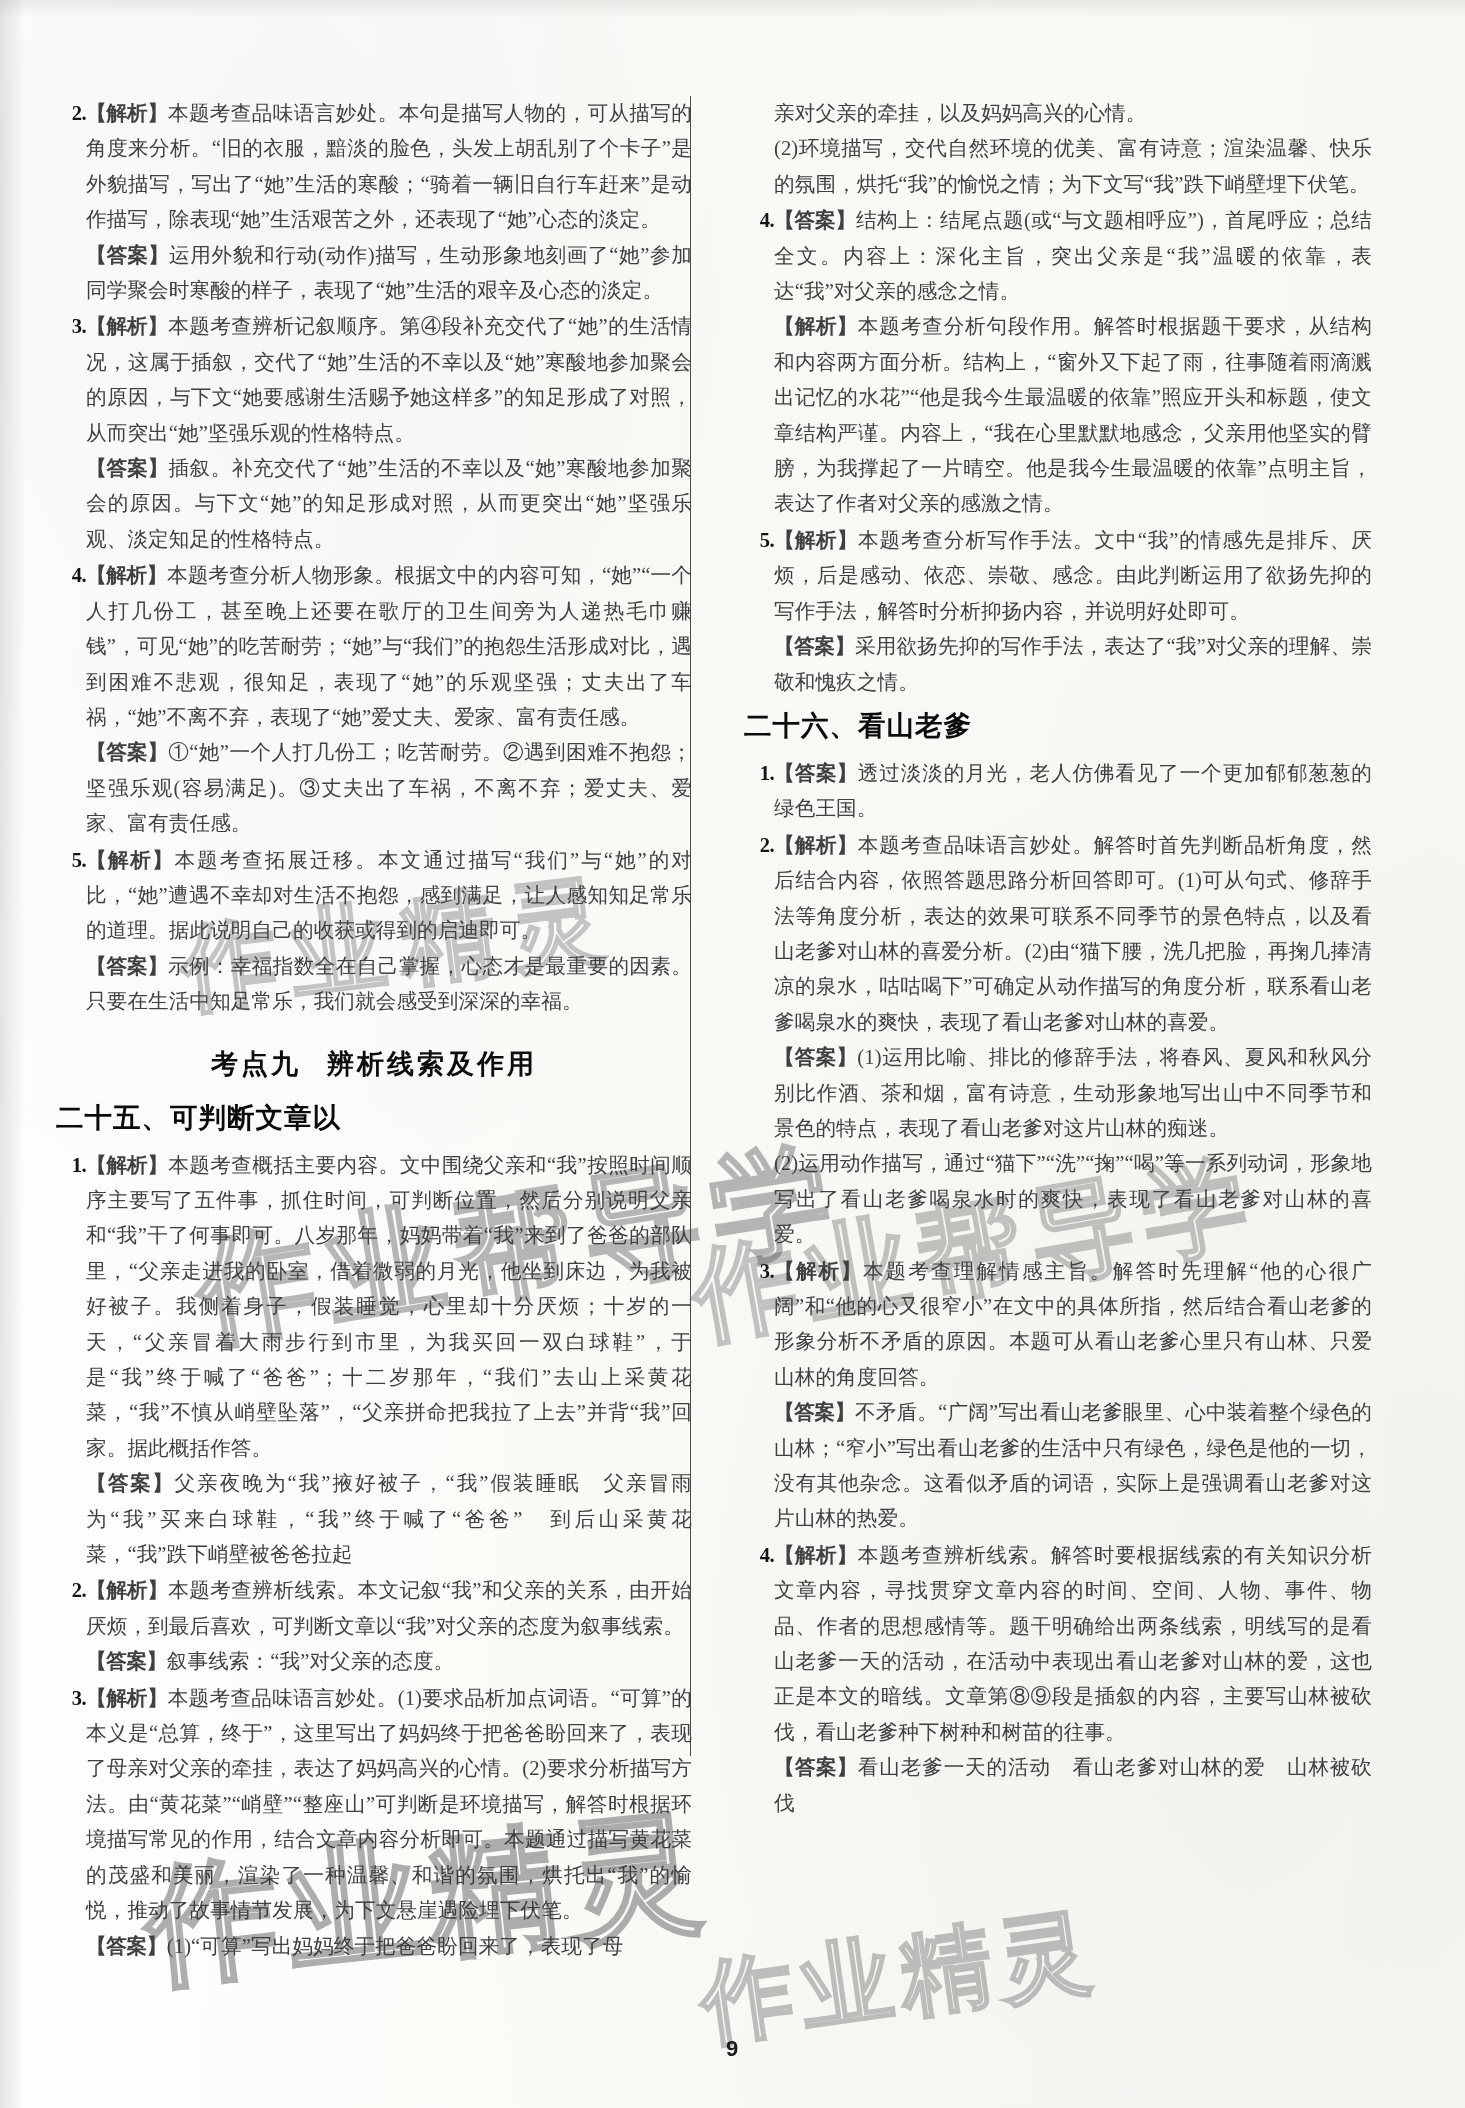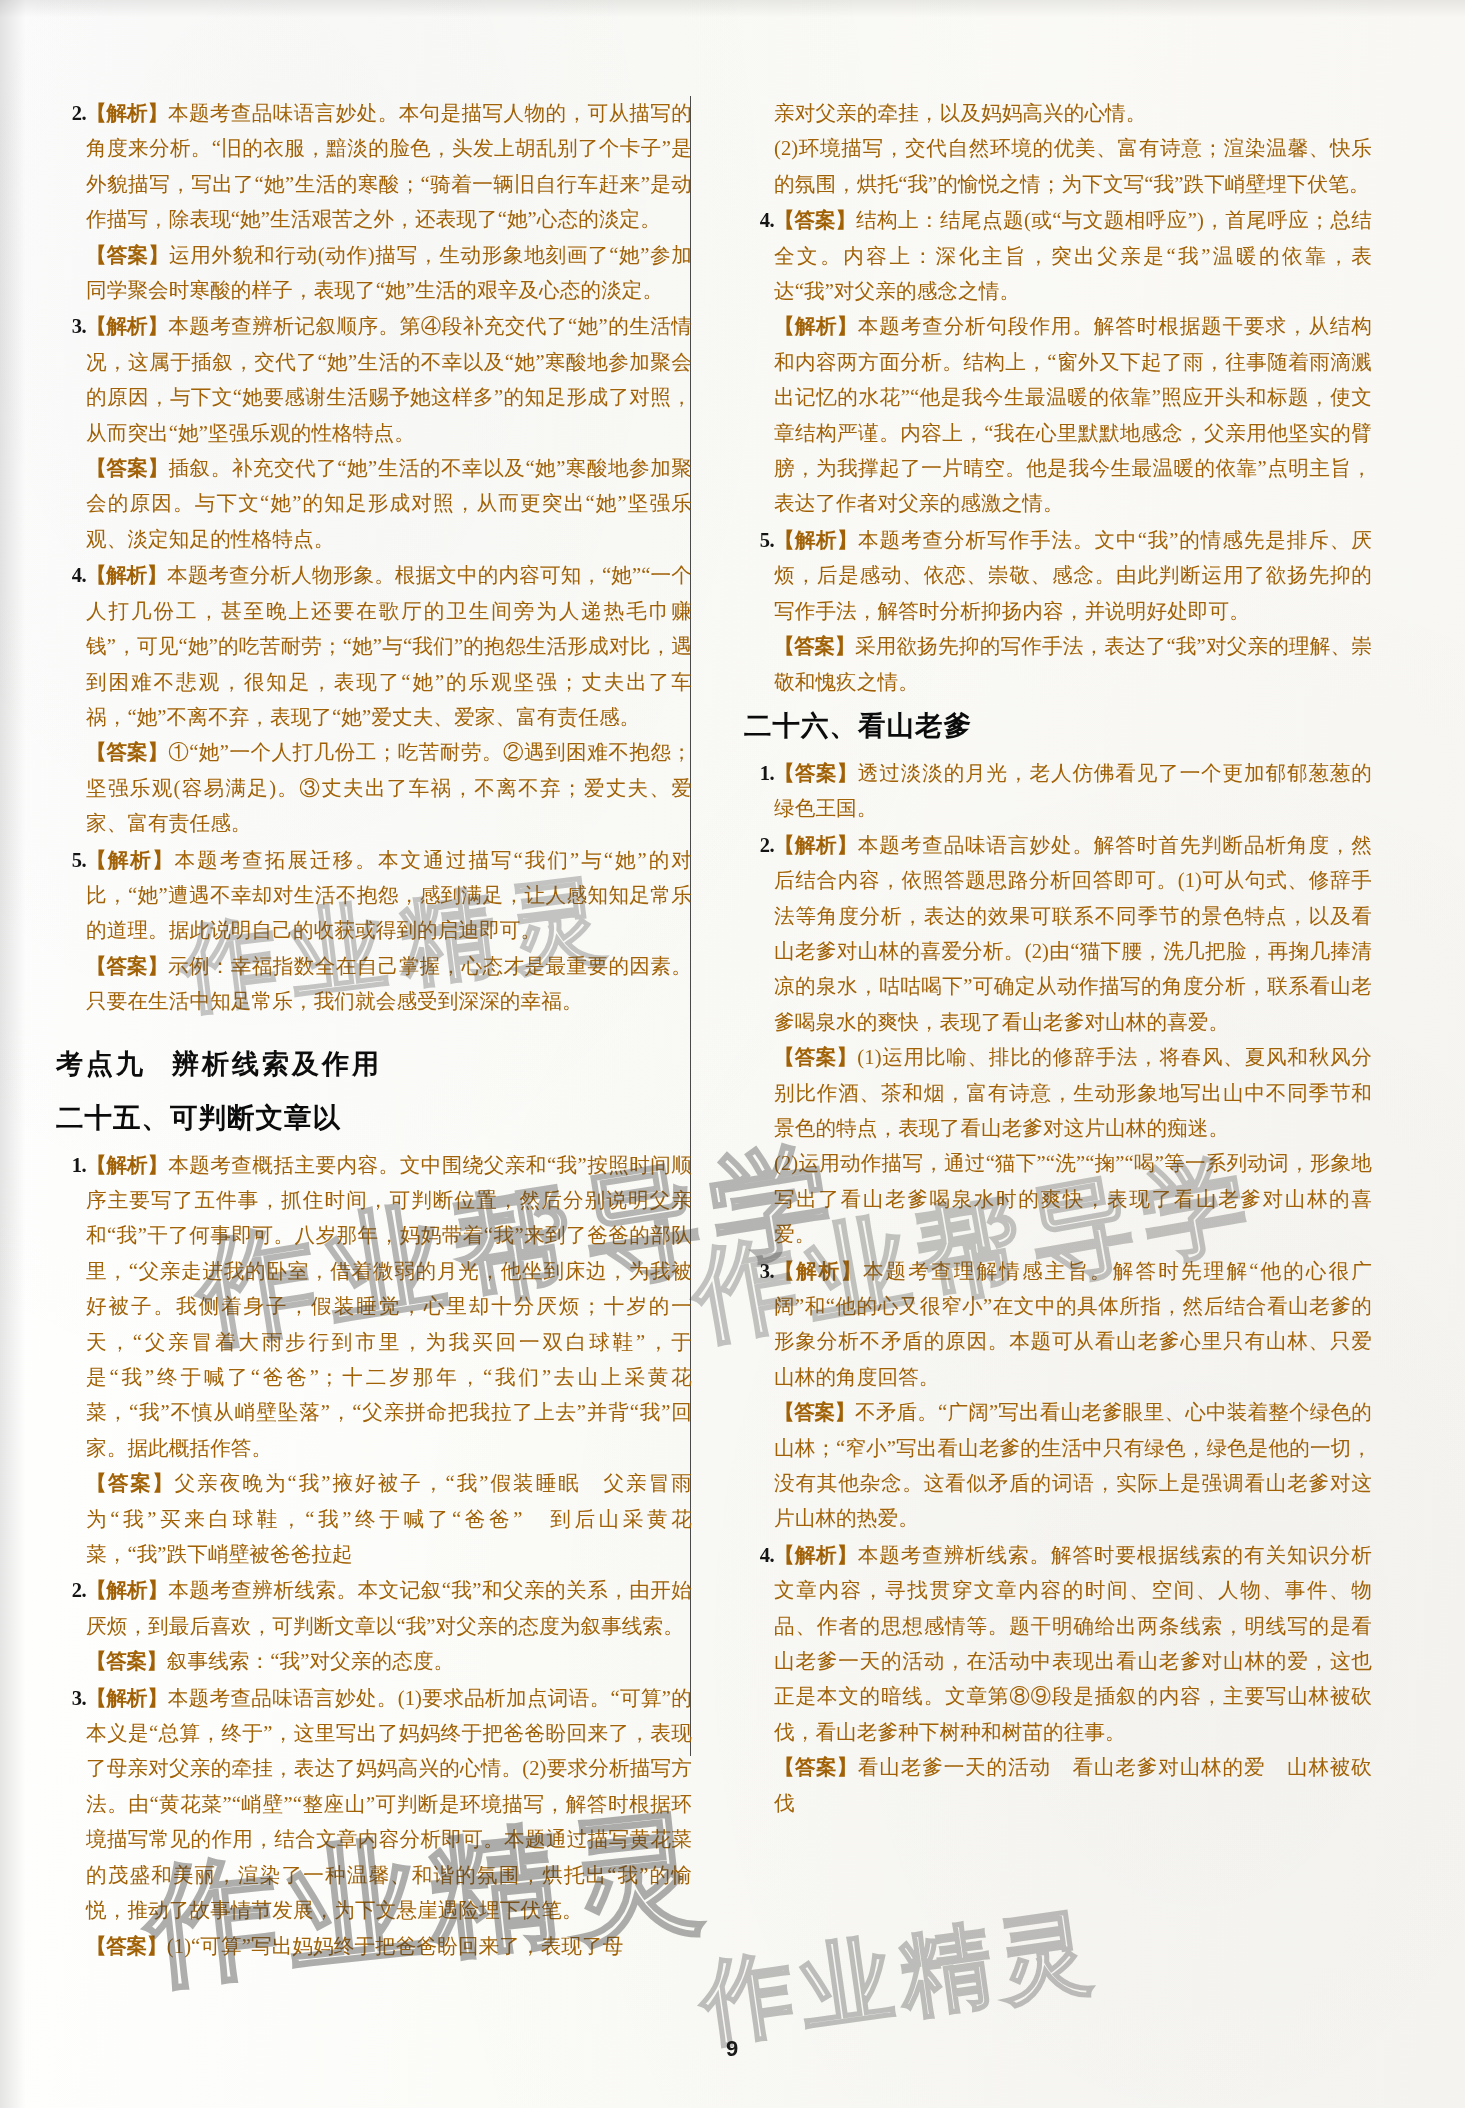--- a/index.html
+++ b/index.html
@@ -87,33 +87,34 @@
     font-weight: 600;
     letter-spacing: -0.5px;
   }
   .item-body {
     flex: 1 1 auto;
     min-width: 0;
   }
   .para {
     font-size: 20.6px;
     line-height: 35.4px;
-    color: #a16207;
+    color: #404040;
     text-align: justify;
     text-justify: inter-character;
     letter-spacing: 0.1px;
     margin: 0;
     font-family: "Liberation Serif", "DejaVu Serif", serif;
   }
   .tag {
     font-weight: 700;
     letter-spacing: -0.4px;
   }
 
   .heading-kaodian {
+    text-align: center;
     font-size: 27px;
     font-weight: 800;
     letter-spacing: 3px;
     color: #0d0d0d;
     margin: 26px 0 4px 0;
     font-family: "Liberation Sans", "DejaVu Sans", sans-serif;
   }
   .heading-kaodian .gap { display: inline-block; width: 26px; }
   .heading-article {
     text-align: left;

